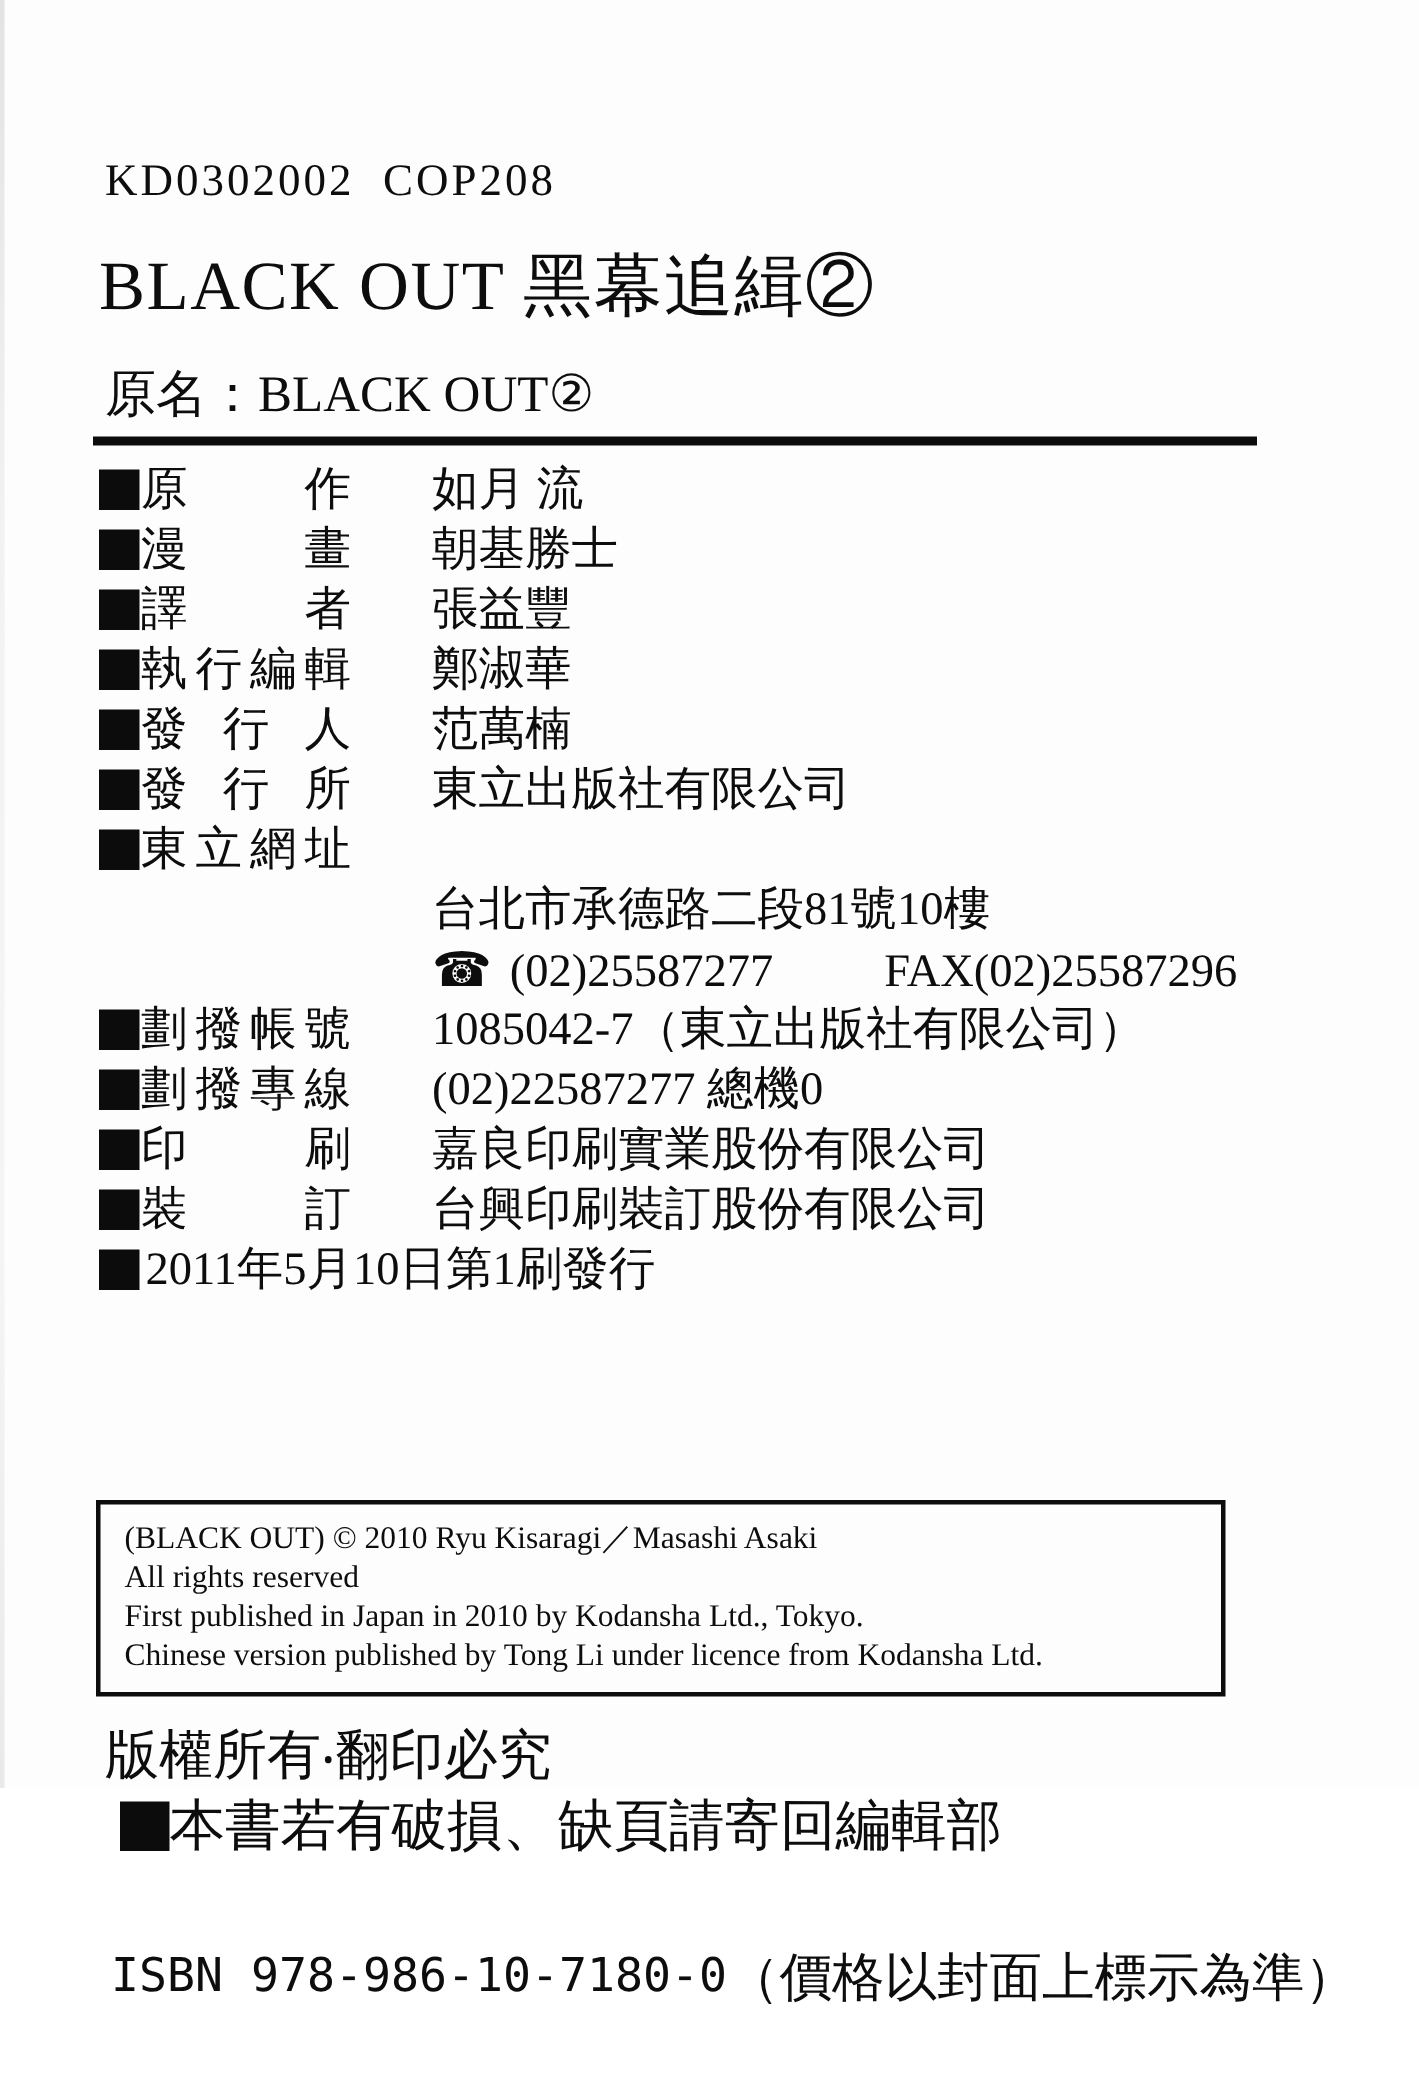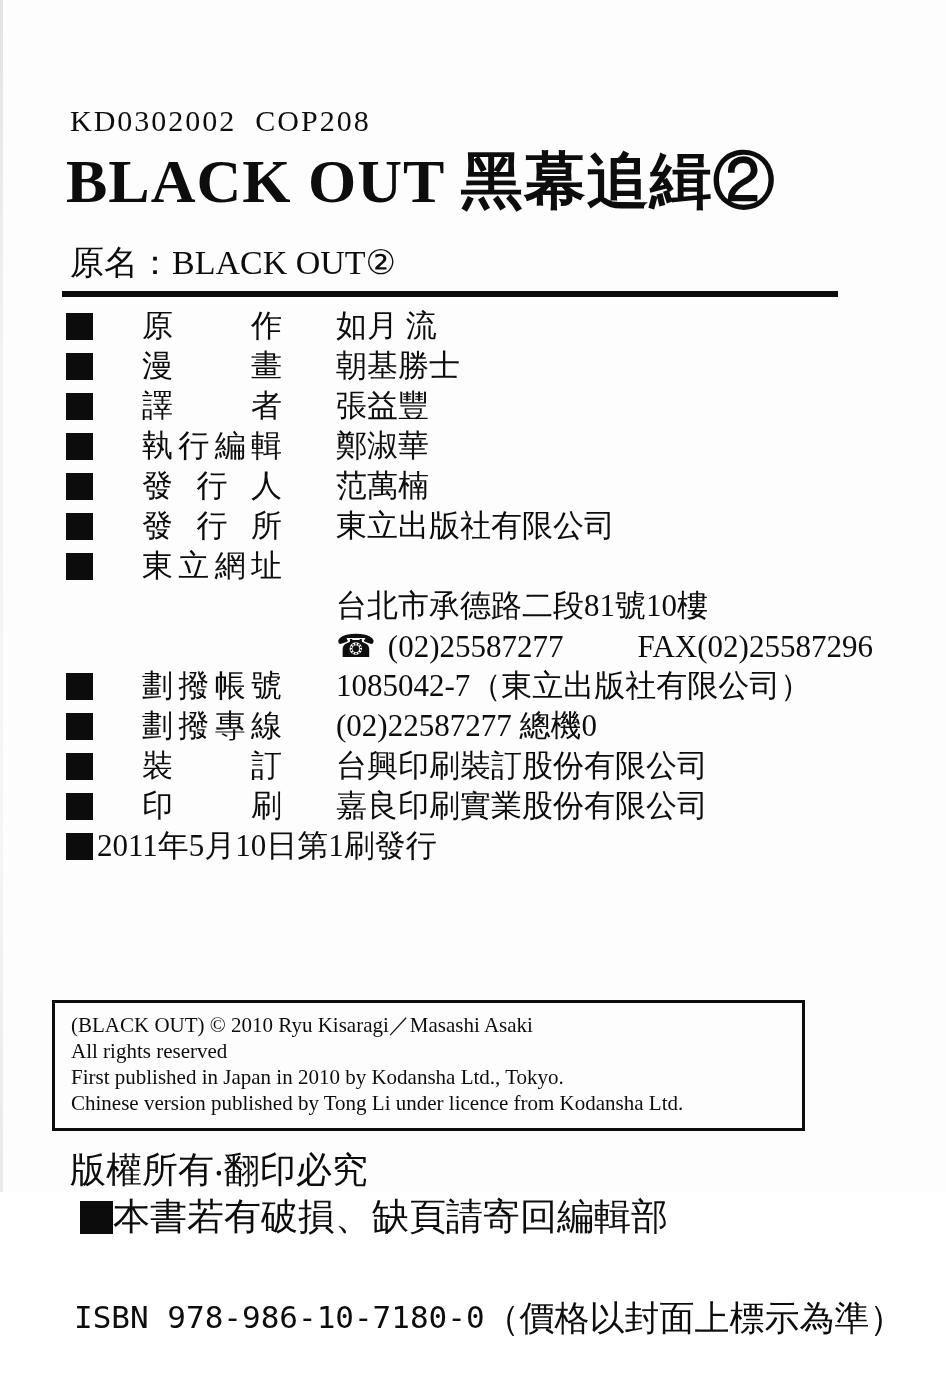--- a/index.html
+++ b/index.html
@@ -20,23 +20,23 @@
     position: absolute; left: 0; top: 0;
     width: 3px; height: 100%;
     background: linear-gradient(to bottom, #e3e3e3, #f2f2f2 30%, #f5f5f5 70%, #e9e9e9);
   }
 
   .code-line {
     position: absolute; left: 70px; top: 104px;
     font-size: 30px; letter-spacing: 2px; white-space: pre;
   }
   .main-title {
-    position: absolute; left: 66px; top: 142px;
-    font-size: 62px; line-height: 78px; margin: 0;
-    font-weight: bold; white-space: pre; letter-spacing: 1px;
+    position: absolute; left: 66px; top: 152px;
+    font-size: 46px; line-height: 78px; margin: 0;
+    font-weight: normal; white-space: pre; letter-spacing: 1px;
   }
   .original-title {
     position: absolute; left: 70px; top: 240px;
     font-size: 34px; white-space: pre;
   }
   .title-rule {
     position: absolute; left: 62px; top: 291px;
     width: 776px; height: 6px; background: #0c0c0c;
   }
 
@@ -48,40 +48,40 @@
     height: 40px; font-size: 31px; white-space: pre;
   }
   .sq {
     flex: none; width: 27px; height: 27px;
     background: #0c0c0c; display: inline-block;
   }
   .sq.hide { visibility: hidden; }
   .lbl {
     flex: none; display: block;
     width: 140px; margin-left: 1px;
-    text-align: justify; text-align-last: justify; padding-left: 48px;
+    text-align: justify; text-align-last: justify;
   }
   .val { margin-left: 54px; }
   .val.url {
     font-family: "DejaVu Sans Mono", "Liberation Mono", monospace;
     font-size: 28px; letter-spacing: 1px;
   }
   .phone-ico {
     font-family: "DejaVu Sans", sans-serif;
     margin-right: 12px; font-size: 32px;
   }
   .fax { margin-left: 74px; }
   .date-text { margin-left: 4px; }
 
   .license-heading {
     position: absolute; left: 70px; top: 944px;
     font-size: 38px; white-space: pre;
   }
   .license-box {
-    position: absolute; left: 52px; top: 1000px;
+    position: absolute; left: 64px; top: 1000px;
     width: 753px; box-sizing: border-box;
     border: 3px solid #0d0d0d;
     padding: 9px 16px 12px 16px;
   }
   .box-line {
     font-size: 21px; line-height: 26px; white-space: pre;
   }
 
   .copyright-line {
     position: absolute; left: 70px; top: 1144px;
@@ -178,28 +178,28 @@
     </div>
 
     <div class="row">
       <span class="sq"></span>
       <span class="lbl">劃撥專線</span>
       <span class="val">(02)22587277 總機0</span>
     </div>
 
     <div class="row">
       <span class="sq"></span>
+      <span class="lbl">印刷</span>
+      <span class="val">嘉良印刷實業股份有限公司</span>
+    </div>
+
+    <div class="row">
+      <span class="sq"></span>
       <span class="lbl">裝訂</span>
       <span class="val">台興印刷裝訂股份有限公司</span>
-    </div>
-
-    <div class="row">
-      <span class="sq"></span>
-      <span class="lbl">印刷</span>
-      <span class="val">嘉良印刷實業股份有限公司</span>
     </div>
 
     <div class="row">
       <span class="sq"></span>
       <span class="date-text">2011年5月10日第1刷發行</span>
     </div>
 
   </div>
 
 

